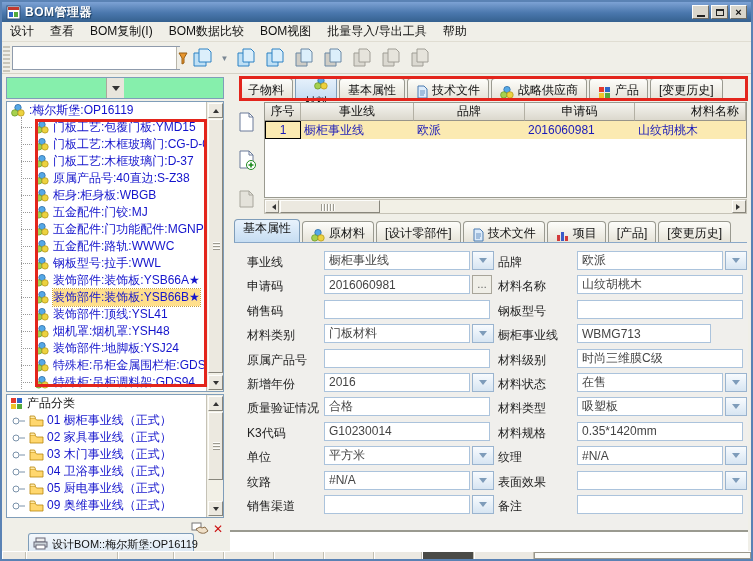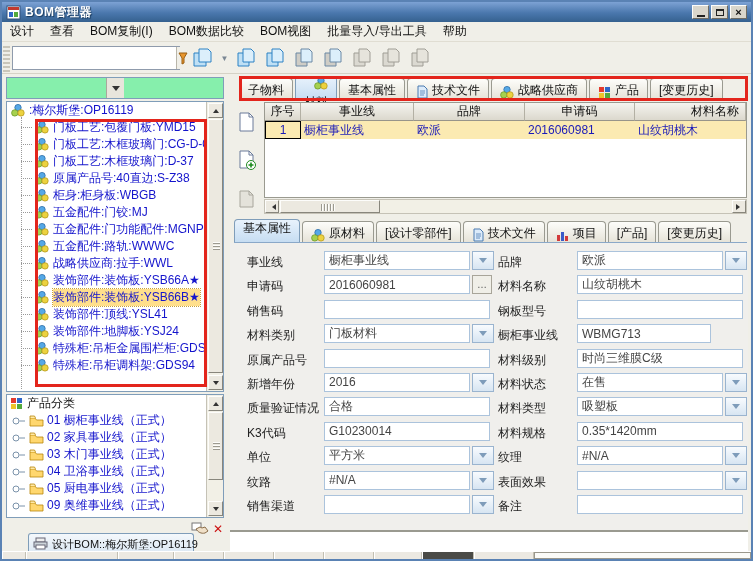--- a/index.html
+++ b/index.html
@@ -345,21 +345,21 @@
                 <span class="t-label">五金配件:路轨:WWWC</span>
               </div>
               <div class="tree-row tree-item">
                 <span class="t-icon">
                   <svg width="14" height="13" viewBox="0 0 14 13">
                     <circle cx="7" cy="3.6" r="3.2" fill="#55a8e6" stroke="#2d6da8" stroke-width="0.8"></circle>
                     <circle cx="3.8" cy="8.9" r="3.2" fill="#a6d14e" stroke="#6f9c2f" stroke-width="0.8"></circle>
                     <circle cx="10" cy="8.9" r="3.2" fill="#ecd23f" stroke="#b99a1f" stroke-width="0.8"></circle>
                   </svg>
                 </span>
-                <span class="t-label">战略供应商:拉手:WWL</span>
+                <span class="t-label">钢板型号:拉手:WWL</span>
               </div>
               <div class="tree-row tree-item">
                 <span class="t-icon">
                   <svg width="14" height="13" viewBox="0 0 14 13">
                     <circle cx="7" cy="3.6" r="3.2" fill="#55a8e6" stroke="#2d6da8" stroke-width="0.8"></circle>
                     <circle cx="3.8" cy="8.9" r="3.2" fill="#a6d14e" stroke="#6f9c2f" stroke-width="0.8"></circle>
                     <circle cx="10" cy="8.9" r="3.2" fill="#ecd23f" stroke="#b99a1f" stroke-width="0.8"></circle>
                   </svg>
                 </span>
                 <span class="t-label">装饰部件:装饰板:YSB66A★</span>
@@ -376,20 +376,30 @@
               </div>
               <div class="tree-row tree-item">
                 <span class="t-icon">
                   <svg width="14" height="13" viewBox="0 0 14 13">
                     <circle cx="7" cy="3.6" r="3.2" fill="#55a8e6" stroke="#2d6da8" stroke-width="0.8"></circle>
                     <circle cx="3.8" cy="8.9" r="3.2" fill="#a6d14e" stroke="#6f9c2f" stroke-width="0.8"></circle>
                     <circle cx="10" cy="8.9" r="3.2" fill="#ecd23f" stroke="#b99a1f" stroke-width="0.8"></circle>
                   </svg>
                 </span>
                 <span class="t-label">装饰部件:顶线:YSL41</span>
+              </div>
+              <div class="tree-row tree-item">
+                <span class="t-icon">
+                  <svg width="14" height="13" viewBox="0 0 14 13">
+                    <circle cx="7" cy="3.6" r="3.2" fill="#55a8e6" stroke="#2d6da8" stroke-width="0.8"></circle>
+                    <circle cx="3.8" cy="8.9" r="3.2" fill="#a6d14e" stroke="#6f9c2f" stroke-width="0.8"></circle>
+                    <circle cx="10" cy="8.9" r="3.2" fill="#ecd23f" stroke="#b99a1f" stroke-width="0.8"></circle>
+                  </svg>
+                </span>
+                <span class="t-label">烟机罩:烟机罩:YSH48</span>
               </div>
               <div class="tree-row tree-item">
                 <span class="t-icon">
                   <svg width="14" height="13" viewBox="0 0 14 13">
                     <circle cx="7" cy="3.6" r="3.2" fill="#55a8e6" stroke="#2d6da8" stroke-width="0.8"></circle>
                     <circle cx="3.8" cy="8.9" r="3.2" fill="#a6d14e" stroke="#6f9c2f" stroke-width="0.8"></circle>
                     <circle cx="10" cy="8.9" r="3.2" fill="#ecd23f" stroke="#b99a1f" stroke-width="0.8"></circle>
                   </svg>
                 </span>
                 <span class="t-label">装饰部件:地脚板:YSJ24</span>

